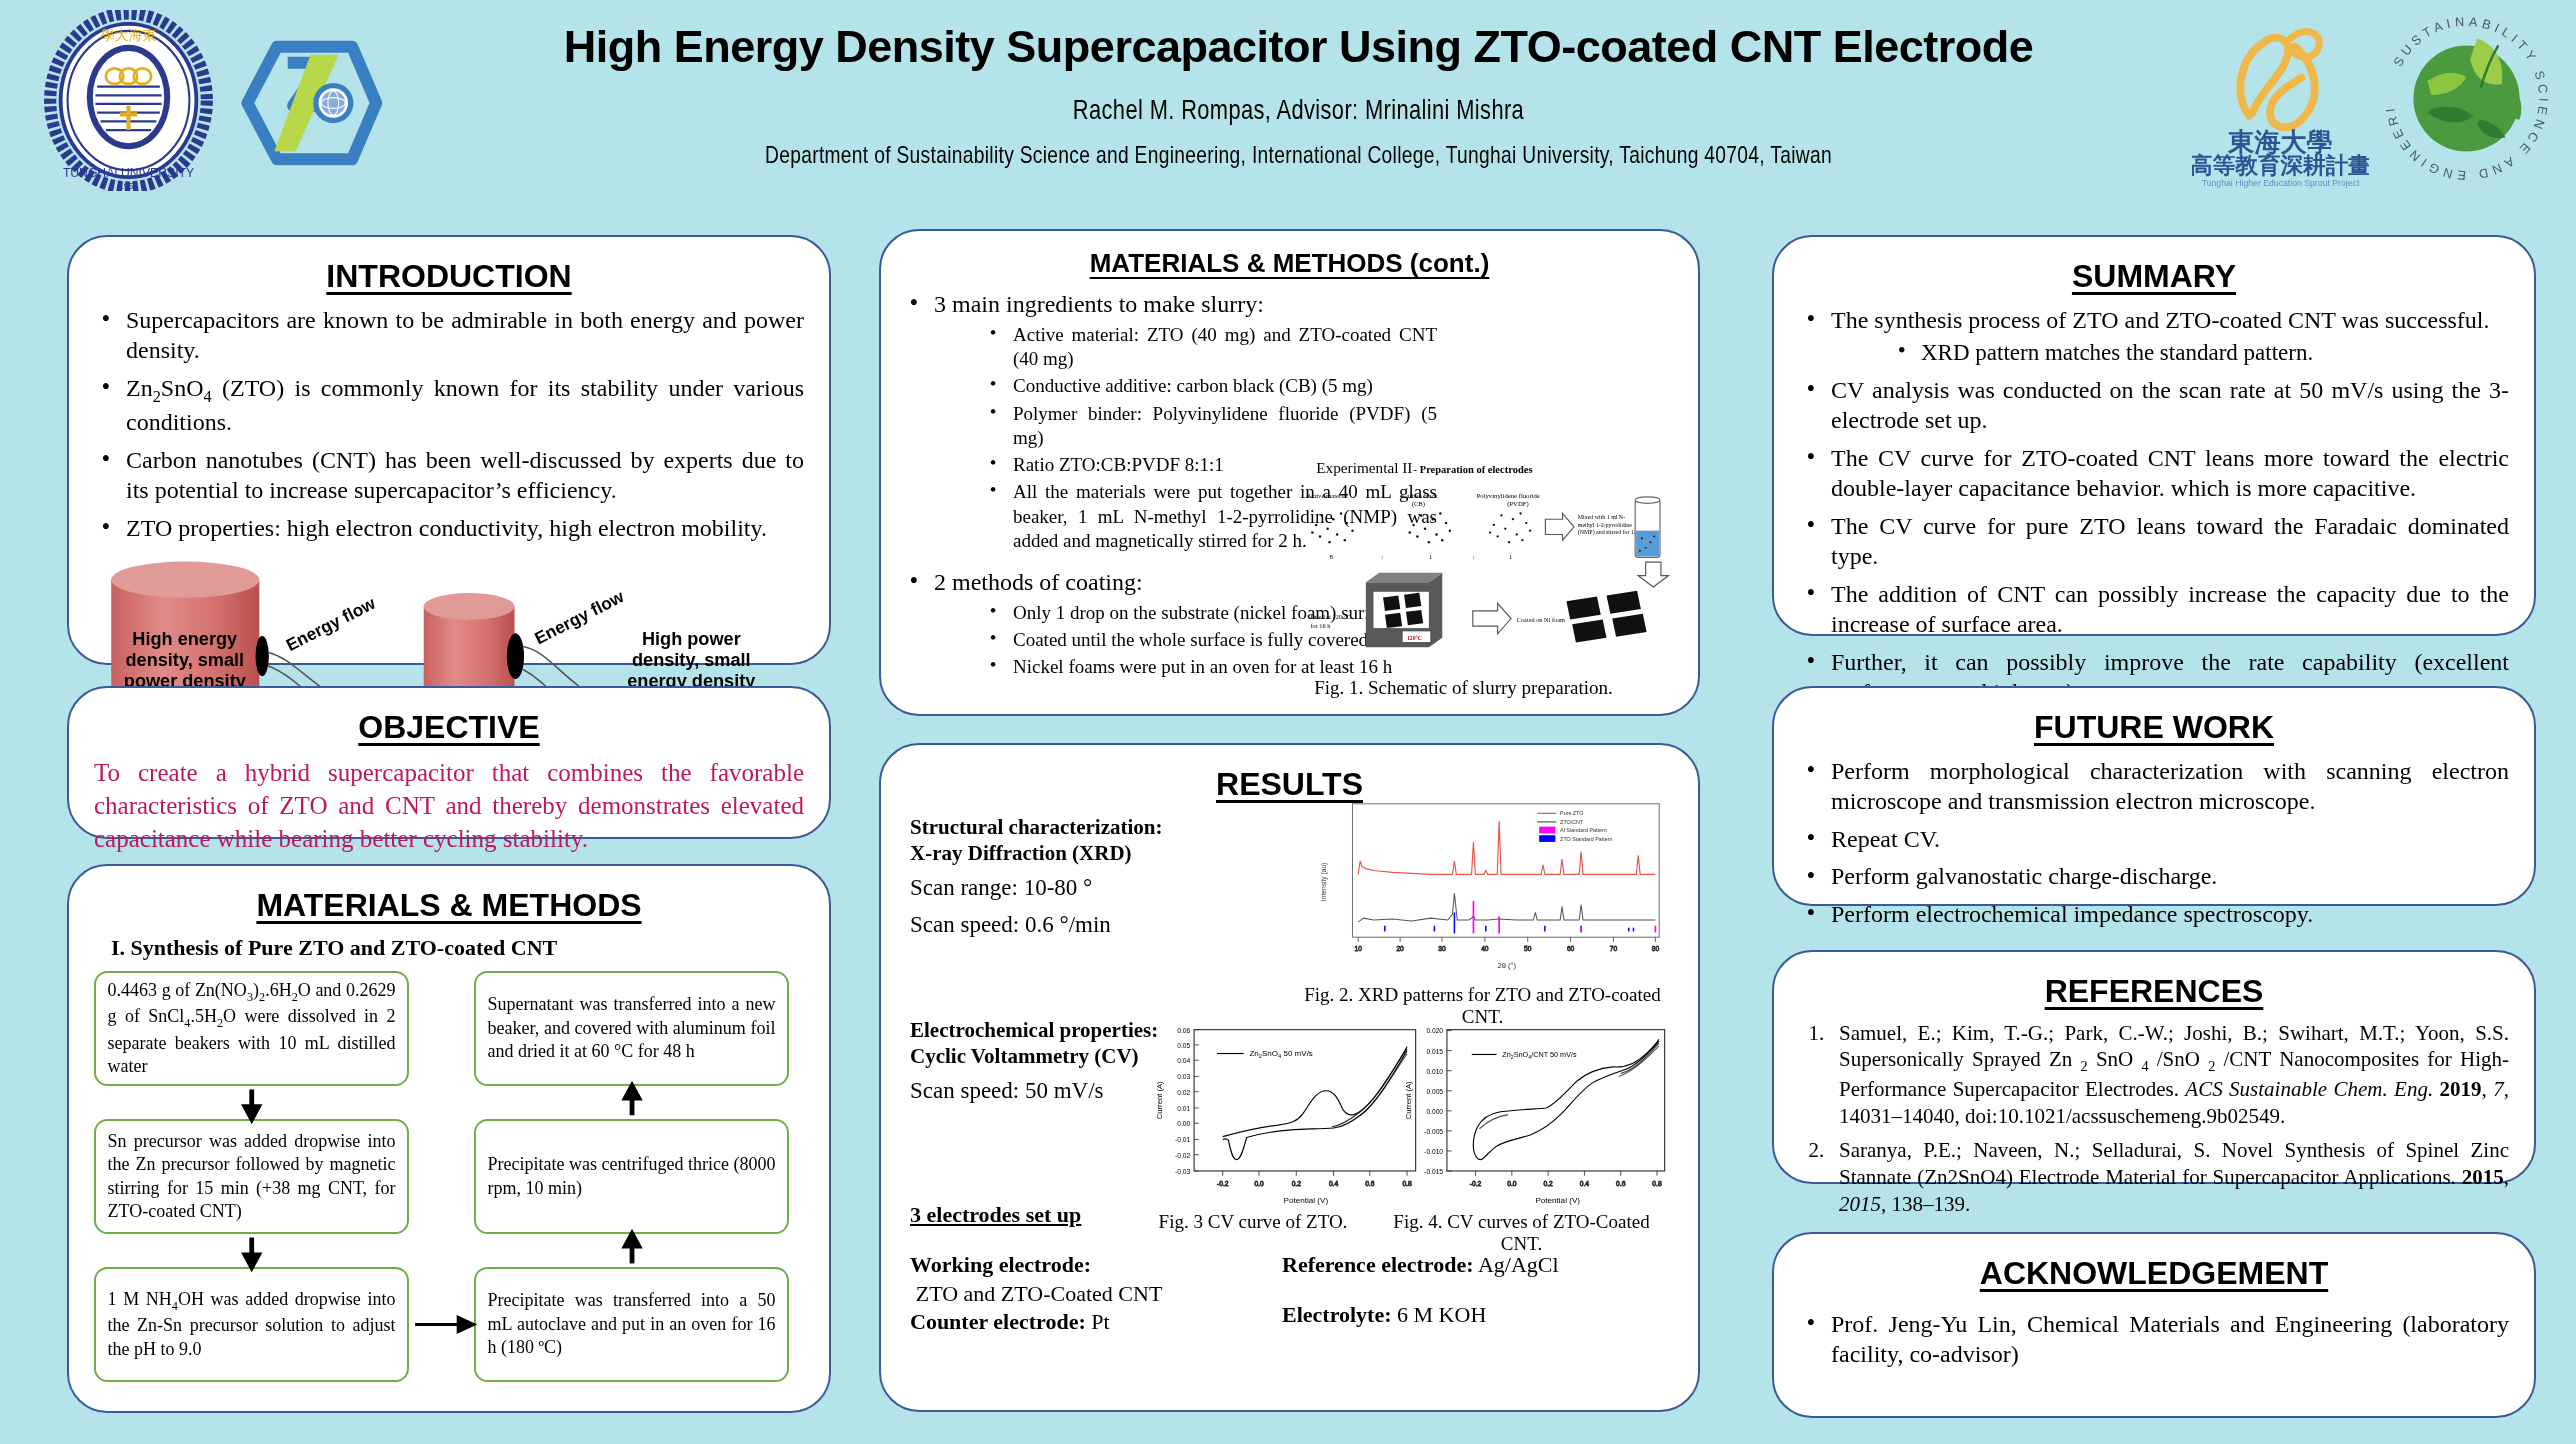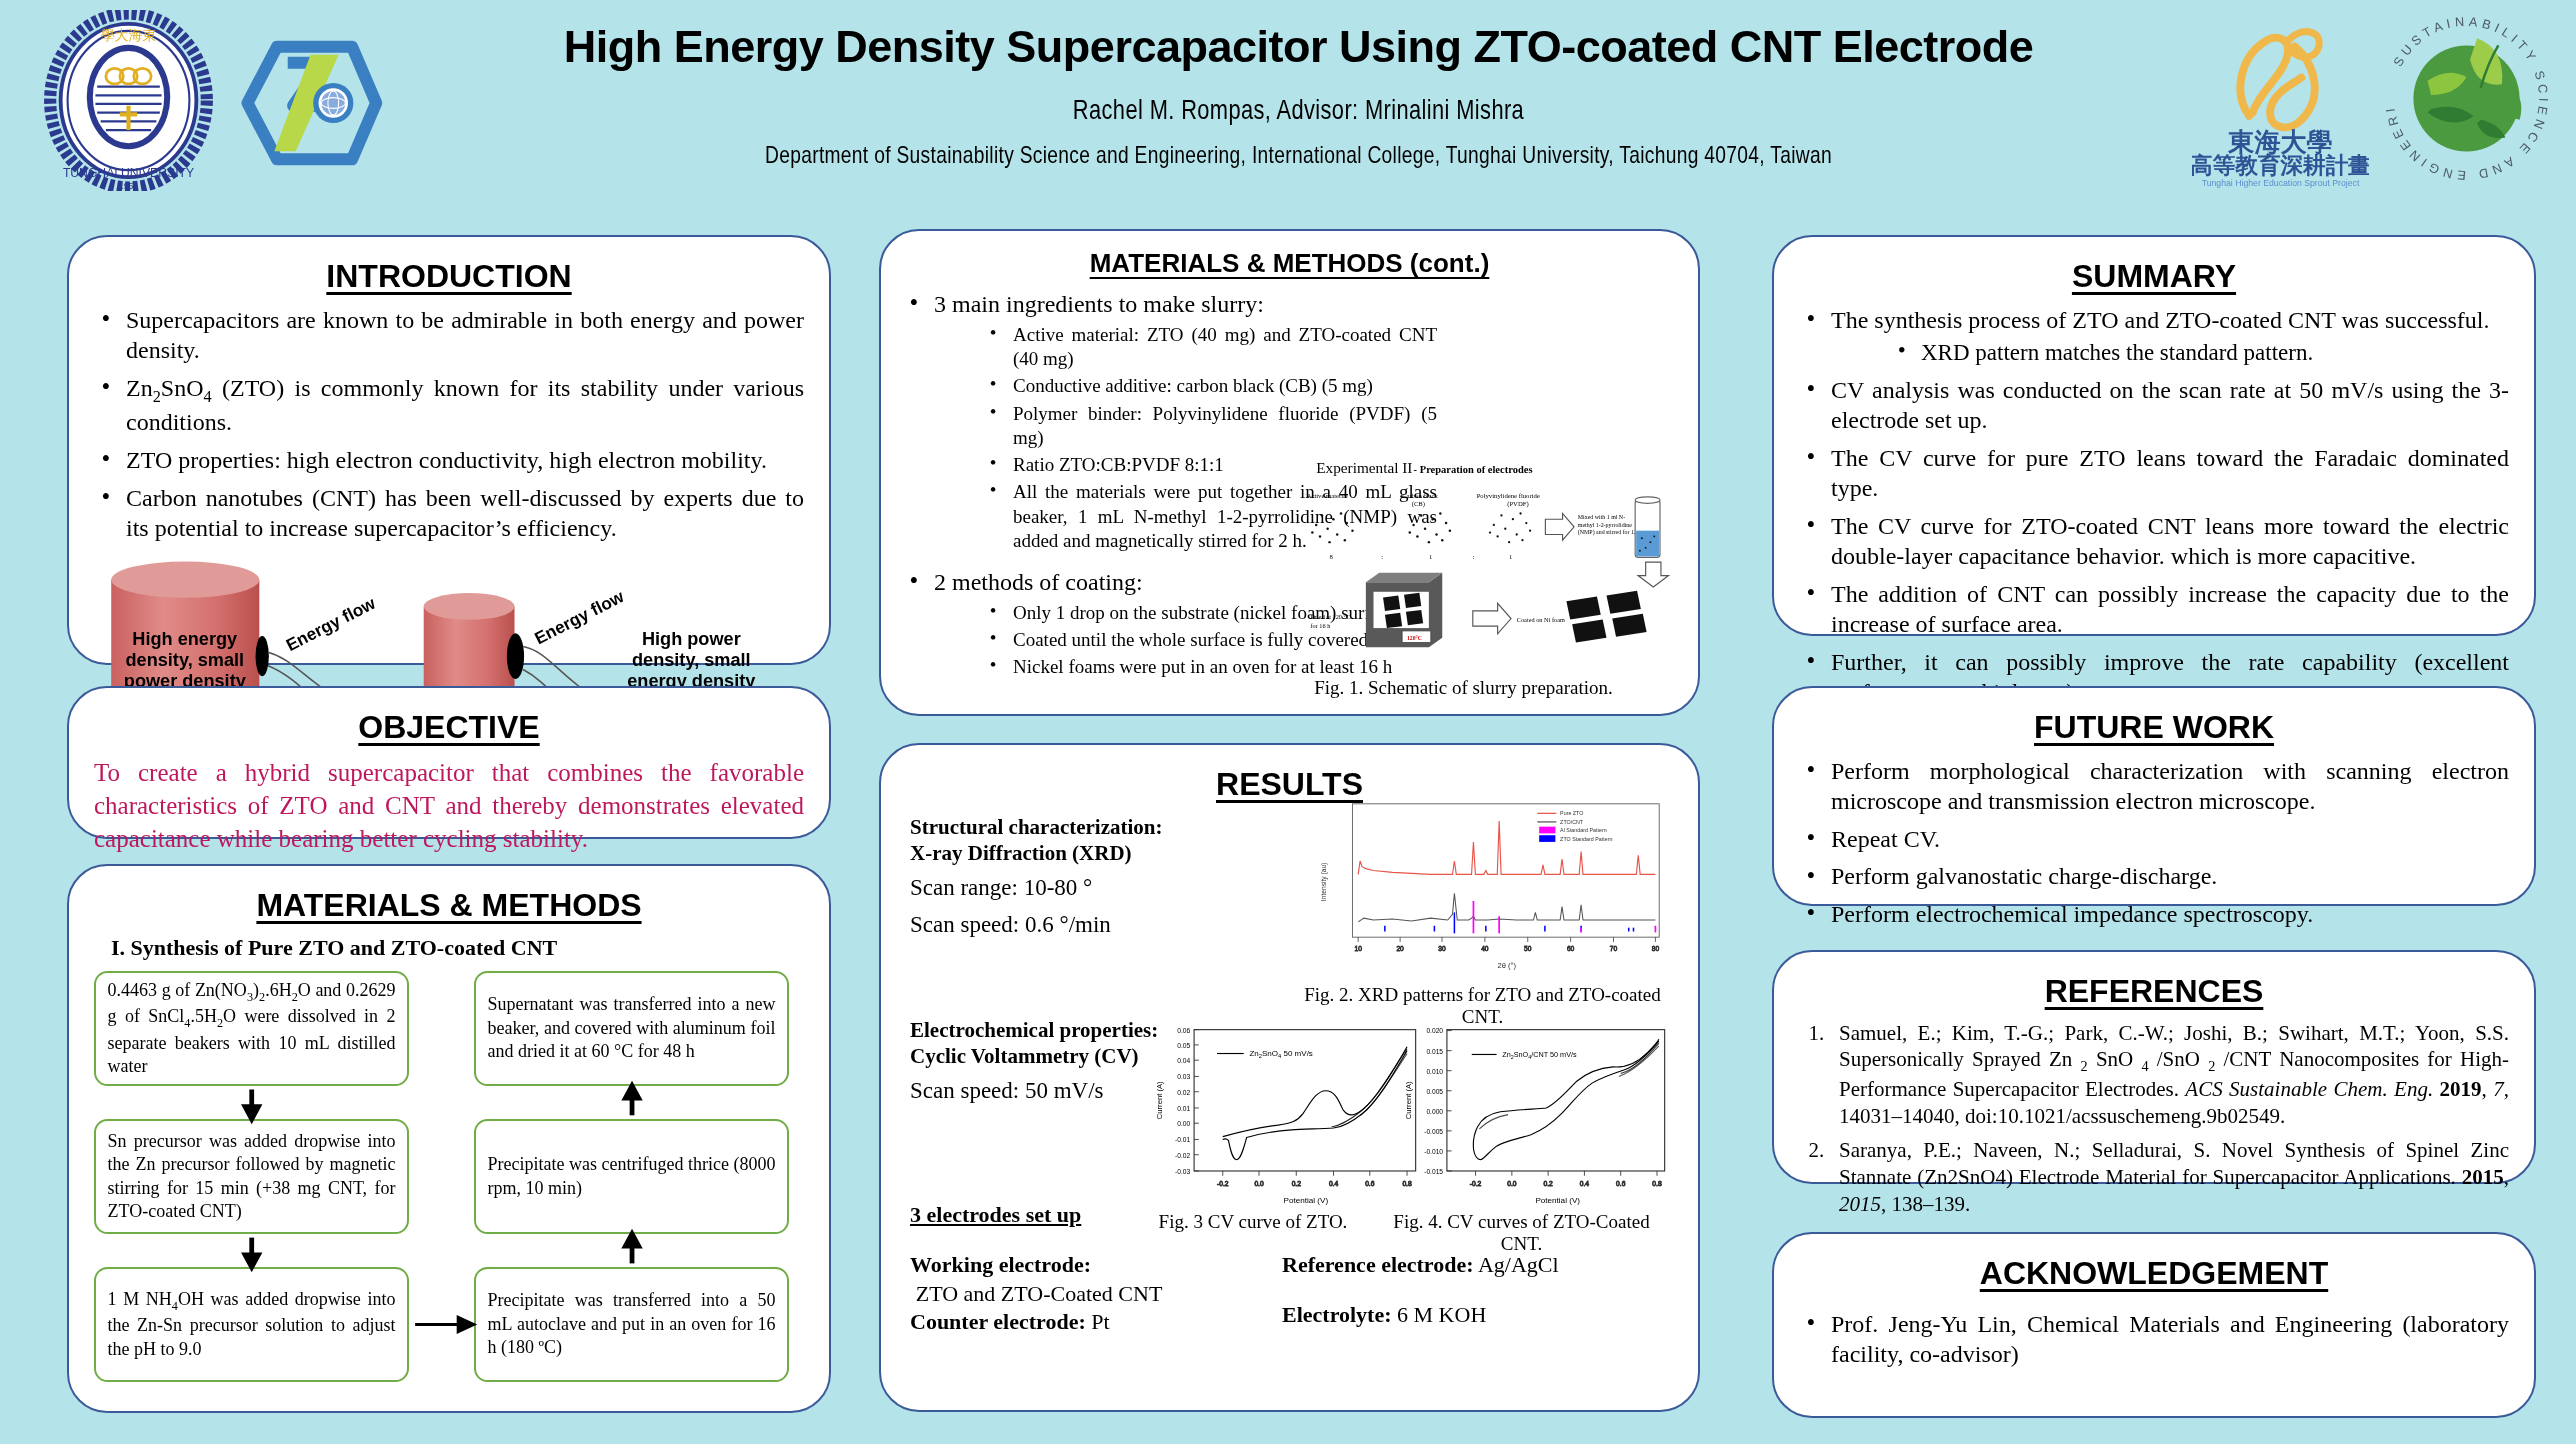--- a/index.html
+++ b/index.html
@@ -205,22 +205,22 @@
       </text>
     </svg>
   </div>
 
   <div class="panel" id="panel-intro">
     <div class="panel-inner">
       <div class="sec-title">INTRODUCTION</div>
       <ul class="bl">
         <li><span>Supercapacitors are known to be admirable in both energy and power density.</span></li>
         <li>Zn<sub>2</sub>SnO<sub>4</sub> (ZTO) is commonly known for its stability under various conditions.</li>
+        <li><span>Carbon nanotubes (CNT) has been well-discussed by experts due to its potential to increase supercapacitor’s efficiency.</span></li>
         <li><span>ZTO properties: high electron conductivity, high electron mobility.</span></li>
-        <li><span>Carbon nanotubes (CNT) has been well-discussed by experts due to its potential to increase supercapacitor’s efficiency.</span></li>
       </ul>
 
       <div class="cyl-wrap">
         <svg viewBox="0 0 745 205" width="712" height="196">
           <defs>
             <linearGradient id="cylg" x1="0" y1="0" x2="1" y2="0">
               <stop offset="0%" stop-color="#c9615f"></stop>
                 <stop offset="35%" stop-color="#e08b88"></stop>
               <stop offset="70%" stop-color="#d4716e"></stop>
                 <stop offset="100%" stop-color="#b9504e"></stop>
@@ -671,22 +671,22 @@
     <div class="panel-inner">
       <div class="sec-title">SUMMARY</div>
       <ul class="bl">
         <li>
           <span>The synthesis process of ZTO and ZTO-coated CNT was successful.</span>
           <ul class="bl2" style="margin-left:61px;">
             <li><span>XRD pattern matches the standard pattern.</span></li>
           </ul>
         </li>
         <li><span>CV analysis was conducted on the scan rate at 50 mV/s using the 3-electrode set up.</span></li>
+        <li><span>The CV curve for ZTO-coated CNT leans more toward the electric double-layer capacitance behavior. which is more capacitive.</span></li>
         <li><span>The CV curve for pure ZTO leans toward the Faradaic dominated type.</span></li>
-        <li><span>The CV curve for ZTO-coated CNT leans more toward the electric double-layer capacitance behavior. which is more capacitive.</span></li>
         <li><span>The addition of CNT can possibly increase the capacity due to the increase of surface area.</span></li>
         <li><span>Further, it can possibly improve the rate capability (excellent performance at high rate).</span></li>
       </ul>
     </div>
   </div>
 
   <div class="panel" id="panel-future">
     <div class="panel-inner">
       <div class="sec-title">FUTURE WORK</div>
       <ul class="bl">

